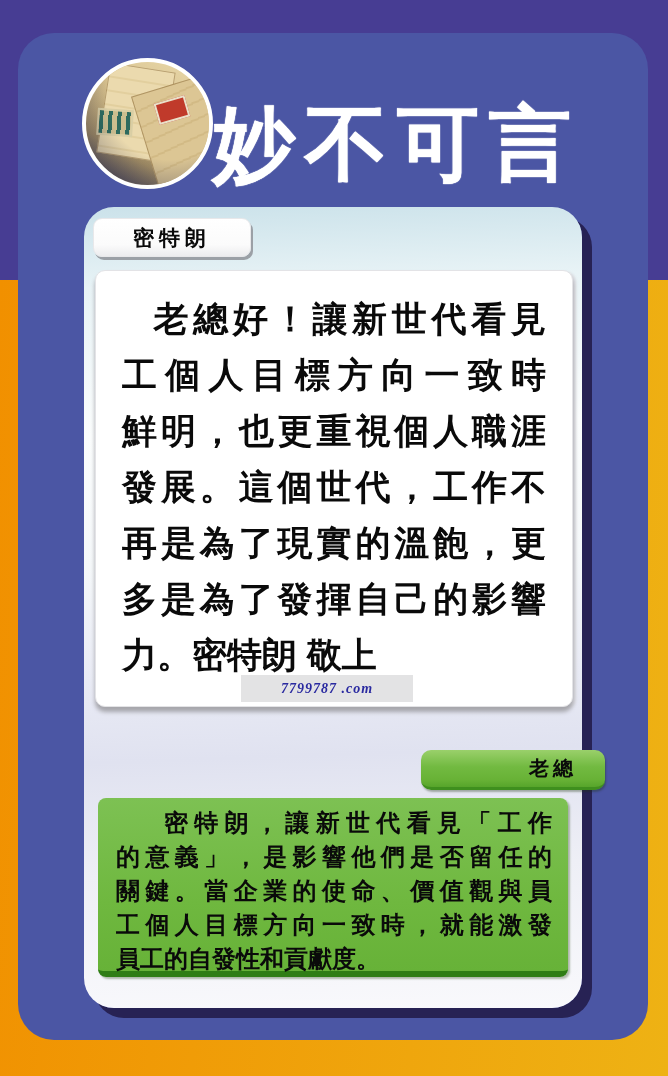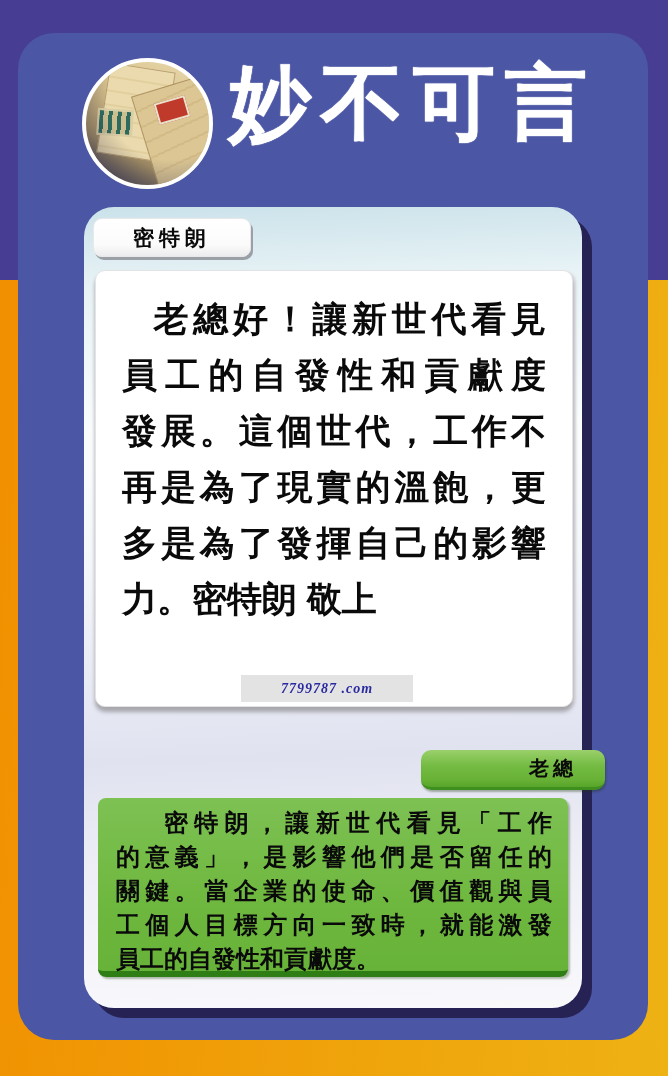--- a/index.html
+++ b/index.html
@@ -13,21 +13,21 @@
   
   .bg-top{position:absolute;left:0;top:0;width:100%;height:280px;background:var(--page-top,#473D93);}
   .bg-bottom{position:absolute;left:0;top:280px;width:100%;height:796px;
     background:linear-gradient(95deg,var(--page-orange-1,#F19000) 0%,var(--page-orange-2,#EEB214) 100%);}
 
   
   .card{position:absolute;left:18px;top:33px;width:630px;height:1007px;
     background:var(--card-bg,#4B56A4);border-radius:36px;}
 
   
-  .header{position:absolute;left:64px;top:25px;display:flex;align-items:flex-start;gap:16px;}
+  .header{position:absolute;left:64px;top:25px;display:flex;align-items:flex-end;}
   .avatar{width:123px;height:123px;border-radius:50%;border:4px solid #fff;overflow:hidden;
     position:relative;flex:0 0 auto;
     background:linear-gradient(210deg,#EADAAC 0%,#D8C28F 40%,#A38E64 72%,#393A57 100%);}
   .env{position:absolute;border:1px solid rgba(140,110,60,.55);}
   .env1{left:14%;top:4%;width:52%;height:72%;transform:rotate(9deg);
     background:repeating-linear-gradient(180deg,#EBDAAE 0 12px,#E2CF9E 12px 14px);}
   .env2{right:-6%;top:18%;width:58%;height:74%;transform:rotate(-17deg);
     background:repeating-linear-gradient(172deg,#DCC694 0 14px,#D2BA85 14px 16px);}
   .stamp-red{position:absolute;right:17%;top:30%;width:23%;height:15%;transform:rotate(-16deg);
     background:#C03A2B;border:2px solid #E9E0C9;}
@@ -105,21 +105,22 @@
       <div class="title">妙不可言</div>
     </div>
 
     <div class="panel">
 
       <div class="tab">密特朗</div>
 
       <div class="msg-box">
         <div class="msg-text">
             <div class="msg-line">老總好！讓新世代看見</div>
-            <div class="msg-line">員工的自發性和貢獻度</div>
+            <div class="msg-line">工個人目標方向一致時</div>
+            <div class="msg-line">鮮明，也更重視個人職涯</div>
             <div class="msg-line">發展。這個世代，工作不</div>
             <div class="msg-line">再是為了現實的溫飽，更</div>
             <div class="msg-line">多是為了發揮自己的影響</div>
             <div class="msg-line">力。密特朗 敬上</div>
           </div>
         <div class="watermark">7799787 .com</div>
       </div>
 
       <div class="reply-label">老總</div>
 

